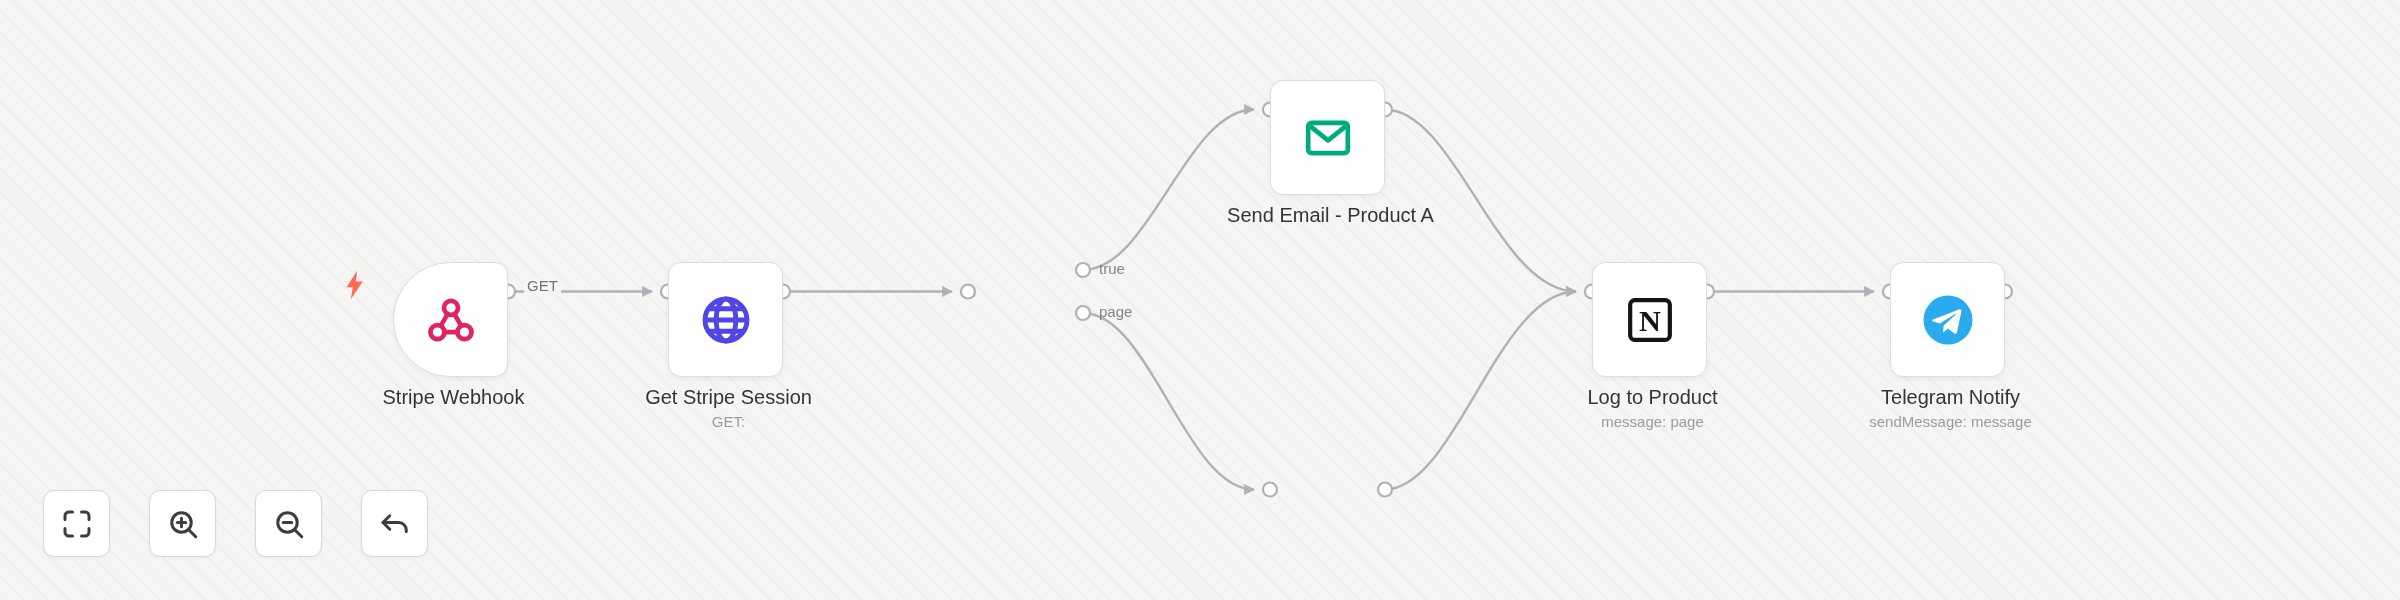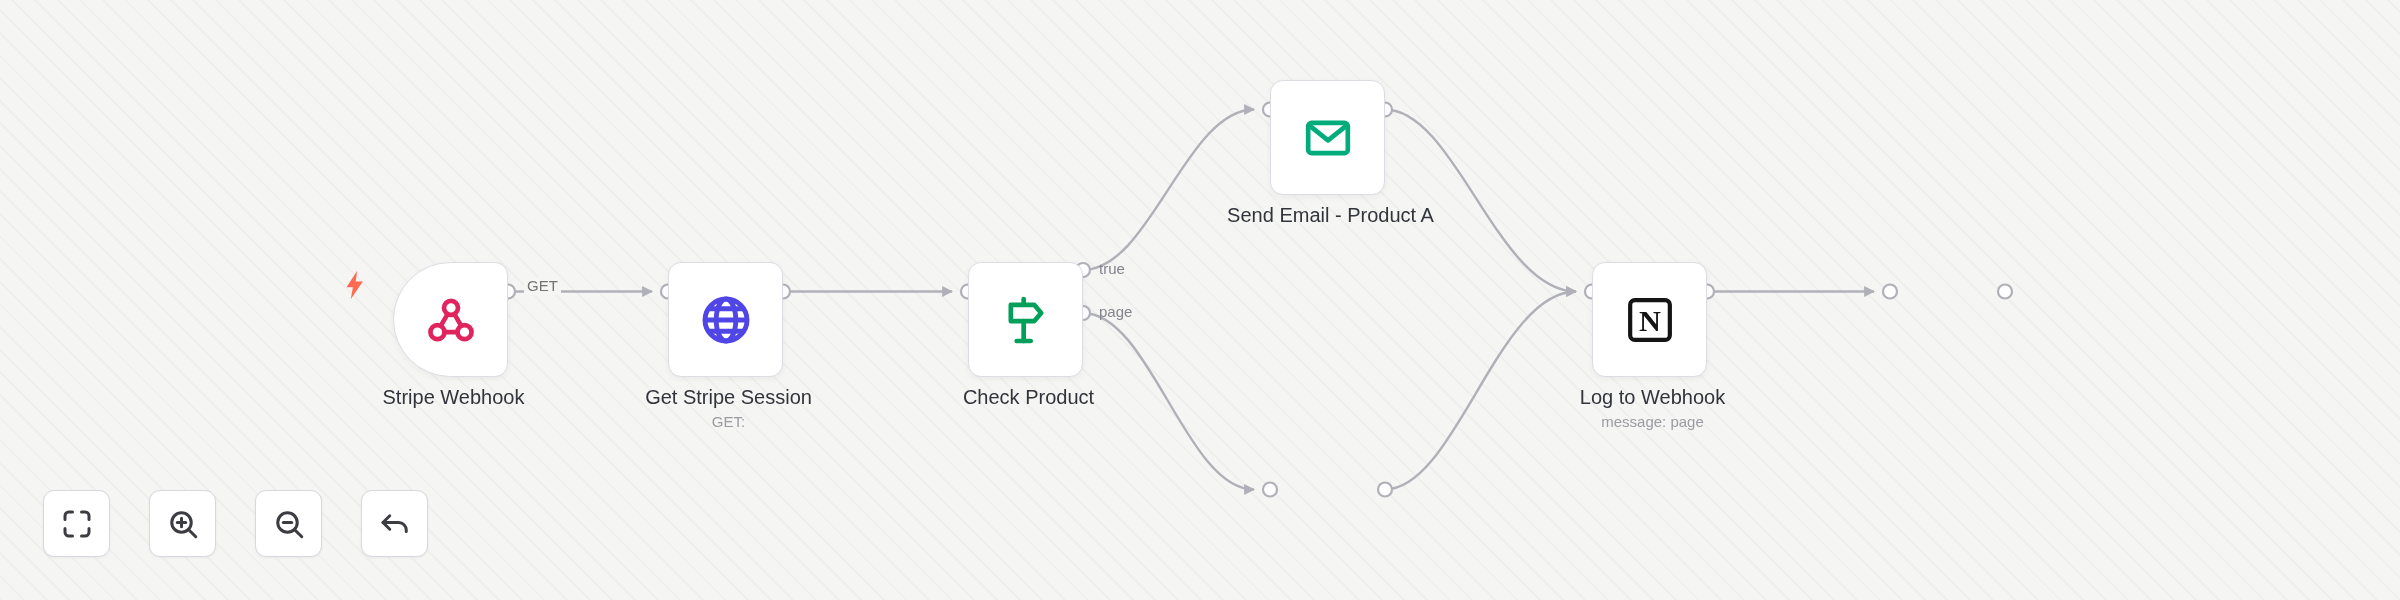--- a/index.html
+++ b/index.html
@@ -123,33 +123,20 @@
           <path d="M3 12 h18"></path>
           <path d="M4.6 7.2 h14.8"></path>
           <path d="M4.6 16.8 h14.8"></path>
         </g>
       </svg>
     </div>
     <div class="node-name">Get Stripe Session</div>
     <div class="node-sub">GET:</div>
   </div>
 
-  <div class="node-group" style="left:968px;top:234px">
-    <div class="node">
-      <svg class="node-icon icon-switch" viewBox="0 0 24 24">
-        <g stroke-width="2" stroke-linecap="round" stroke-linejoin="round">
-          <path d="M11 3 v2.5"></path>
-          <path d="M5.5 5.5 h10 l3 3.5 -3 3.5 h-10 z"></path>
-          <path d="M11 12.5 V21"></path>
-          <path d="M8 21 h6"></path>
-        </g>
-      </svg>
-    </div>
-    <div class="node-name">Check Product</div>
-  </div>
 
   <div class="node-group" style="left:1270px;top:52px">
     <div class="node">
       <svg class="node-icon icon-email" viewBox="0 0 24 24">
         <g stroke-width="2" stroke-linecap="round" stroke-linejoin="round">
           <rect x="3.5" y="5.5" width="17" height="13" rx="1.5"></rect>
           <path d="M4.5 7 l7.5 6 7.5 -6"></path>
         </g>
       </svg>
     </div>
@@ -157,24 +144,34 @@
   </div>
 
 
   <div class="node-group" style="left:1592px;top:234px">
     <div class="node">
       <svg class="node-icon icon-notion" viewBox="0 0 24 24">
         <rect class="notion-box" x="3.5" y="3.5" width="17" height="17" rx="2" stroke-width="1.8"></rect>
         <text class="notion-letter" x="12" y="16.6" text-anchor="middle" font-size="13">N</text>
       </svg>
     </div>
-    <div class="node-name">Log to Webhook</div>
+    <div class="node-name">Log to Product</div>
     <div class="node-sub">message: page</div>
   </div>
 
+  <div class="node-group" style="left:1890px;top:234px">
+    <div class="node">
+      <svg class="node-icon icon-telegram" viewBox="0 0 24 24">
+        <circle class="tg-bg" cx="12" cy="12" r="10.5"></circle>
+        <path class="tg-plane" d="M5.9 11.7 l11.0 -4.3 c0.54 -0.2 1.01 0.12 0.84 0.94 l-1.88 8.9 c-0.15 0.66 -0.54 0.82 -1.09 0.51 l-2.88 -2.13 -1.39 1.34 c-0.16 0.16 -0.29 0.29 -0.58 0.29 l0.2 -2.92 5.33 -4.81 c0.23 -0.2 -0.05 -0.32 -0.36 -0.12 l-6.59 4.15 -2.84 -0.89 c-0.61 -0.19 -0.63 -0.61 0.16 -0.93 z"></path>
+      </svg>
+    </div>
+    <div class="node-name">Telegram Notify</div>
+    <div class="node-sub">sendMessage: message</div>
+  </div>
 
   <div class="toolbar">
     <button class="tool-btn">
       <svg class="tool-icon" viewBox="0 0 24 24">
         <path d="M4 9 V6.5 A2.5 2.5 0 0 1 6.5 4 H9"></path>
         <path d="M15 4 h2.5 A2.5 2.5 0 0 1 20 6.5 V9"></path>
         <path d="M20 15 v2.5 A2.5 2.5 0 0 1 17.5 20 H15"></path>
         <path d="M9 20 H6.5 A2.5 2.5 0 0 1 4 17.5 V15"></path>
       </svg>
     </button>

